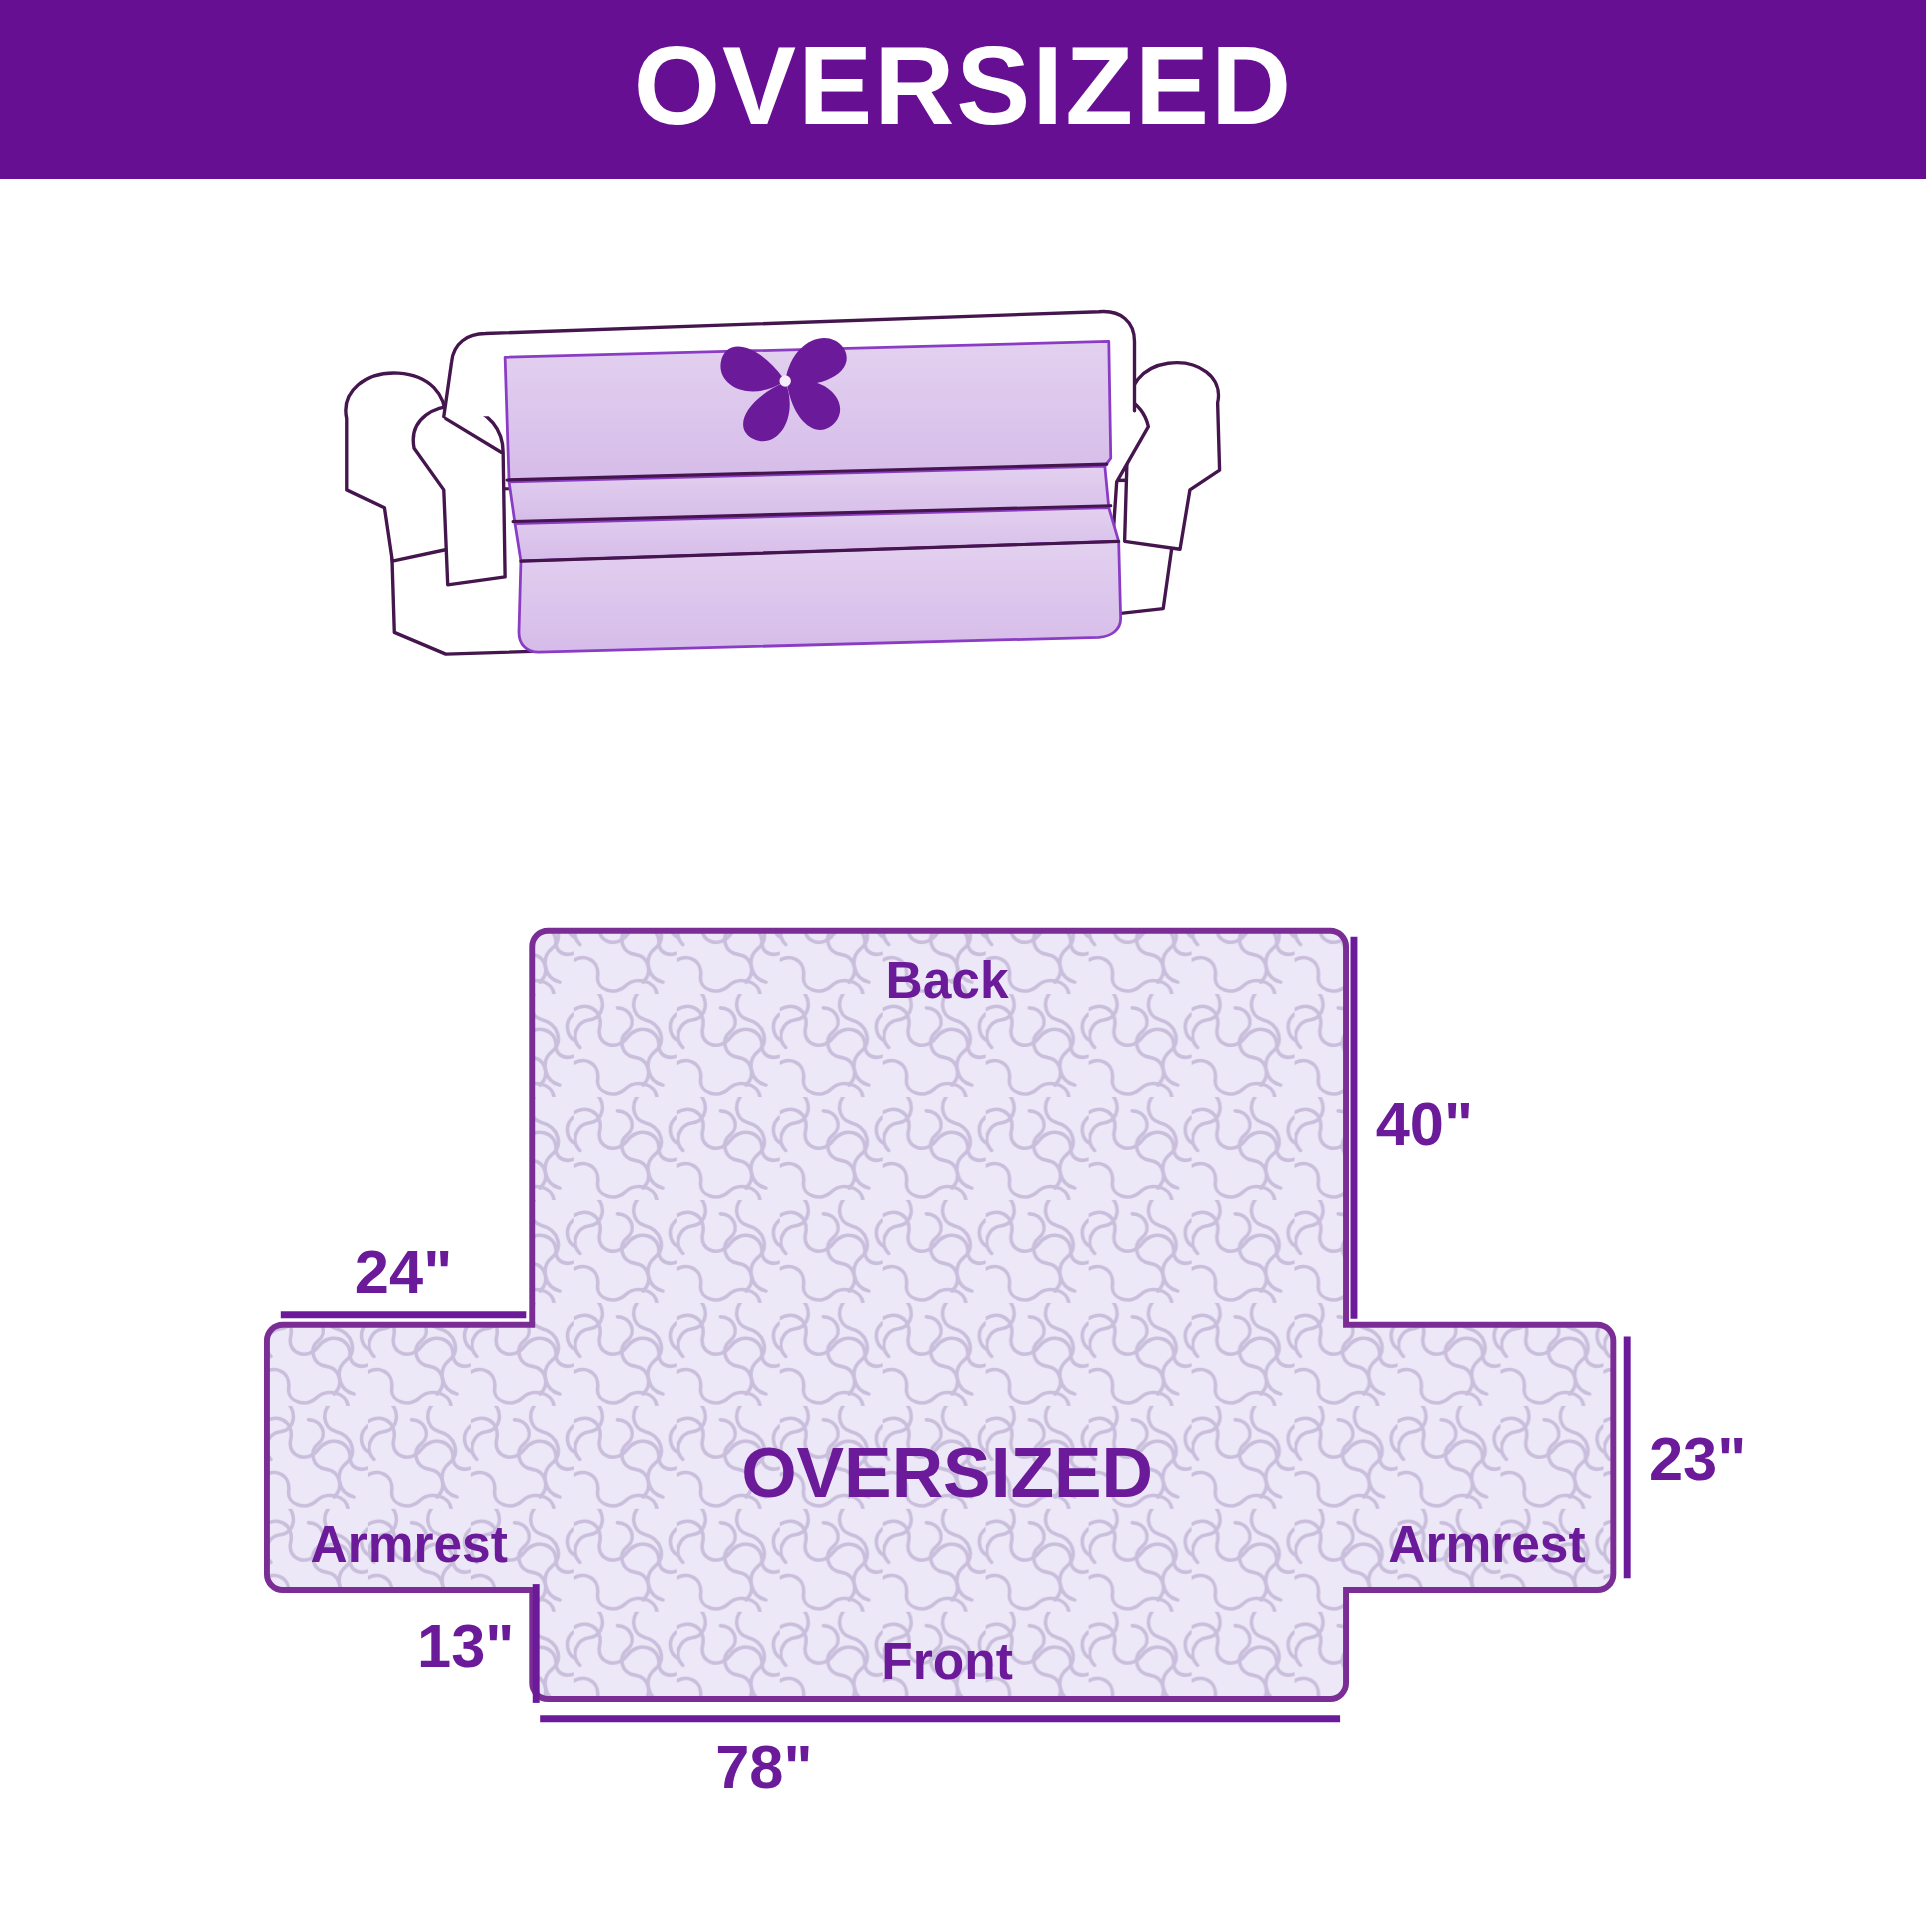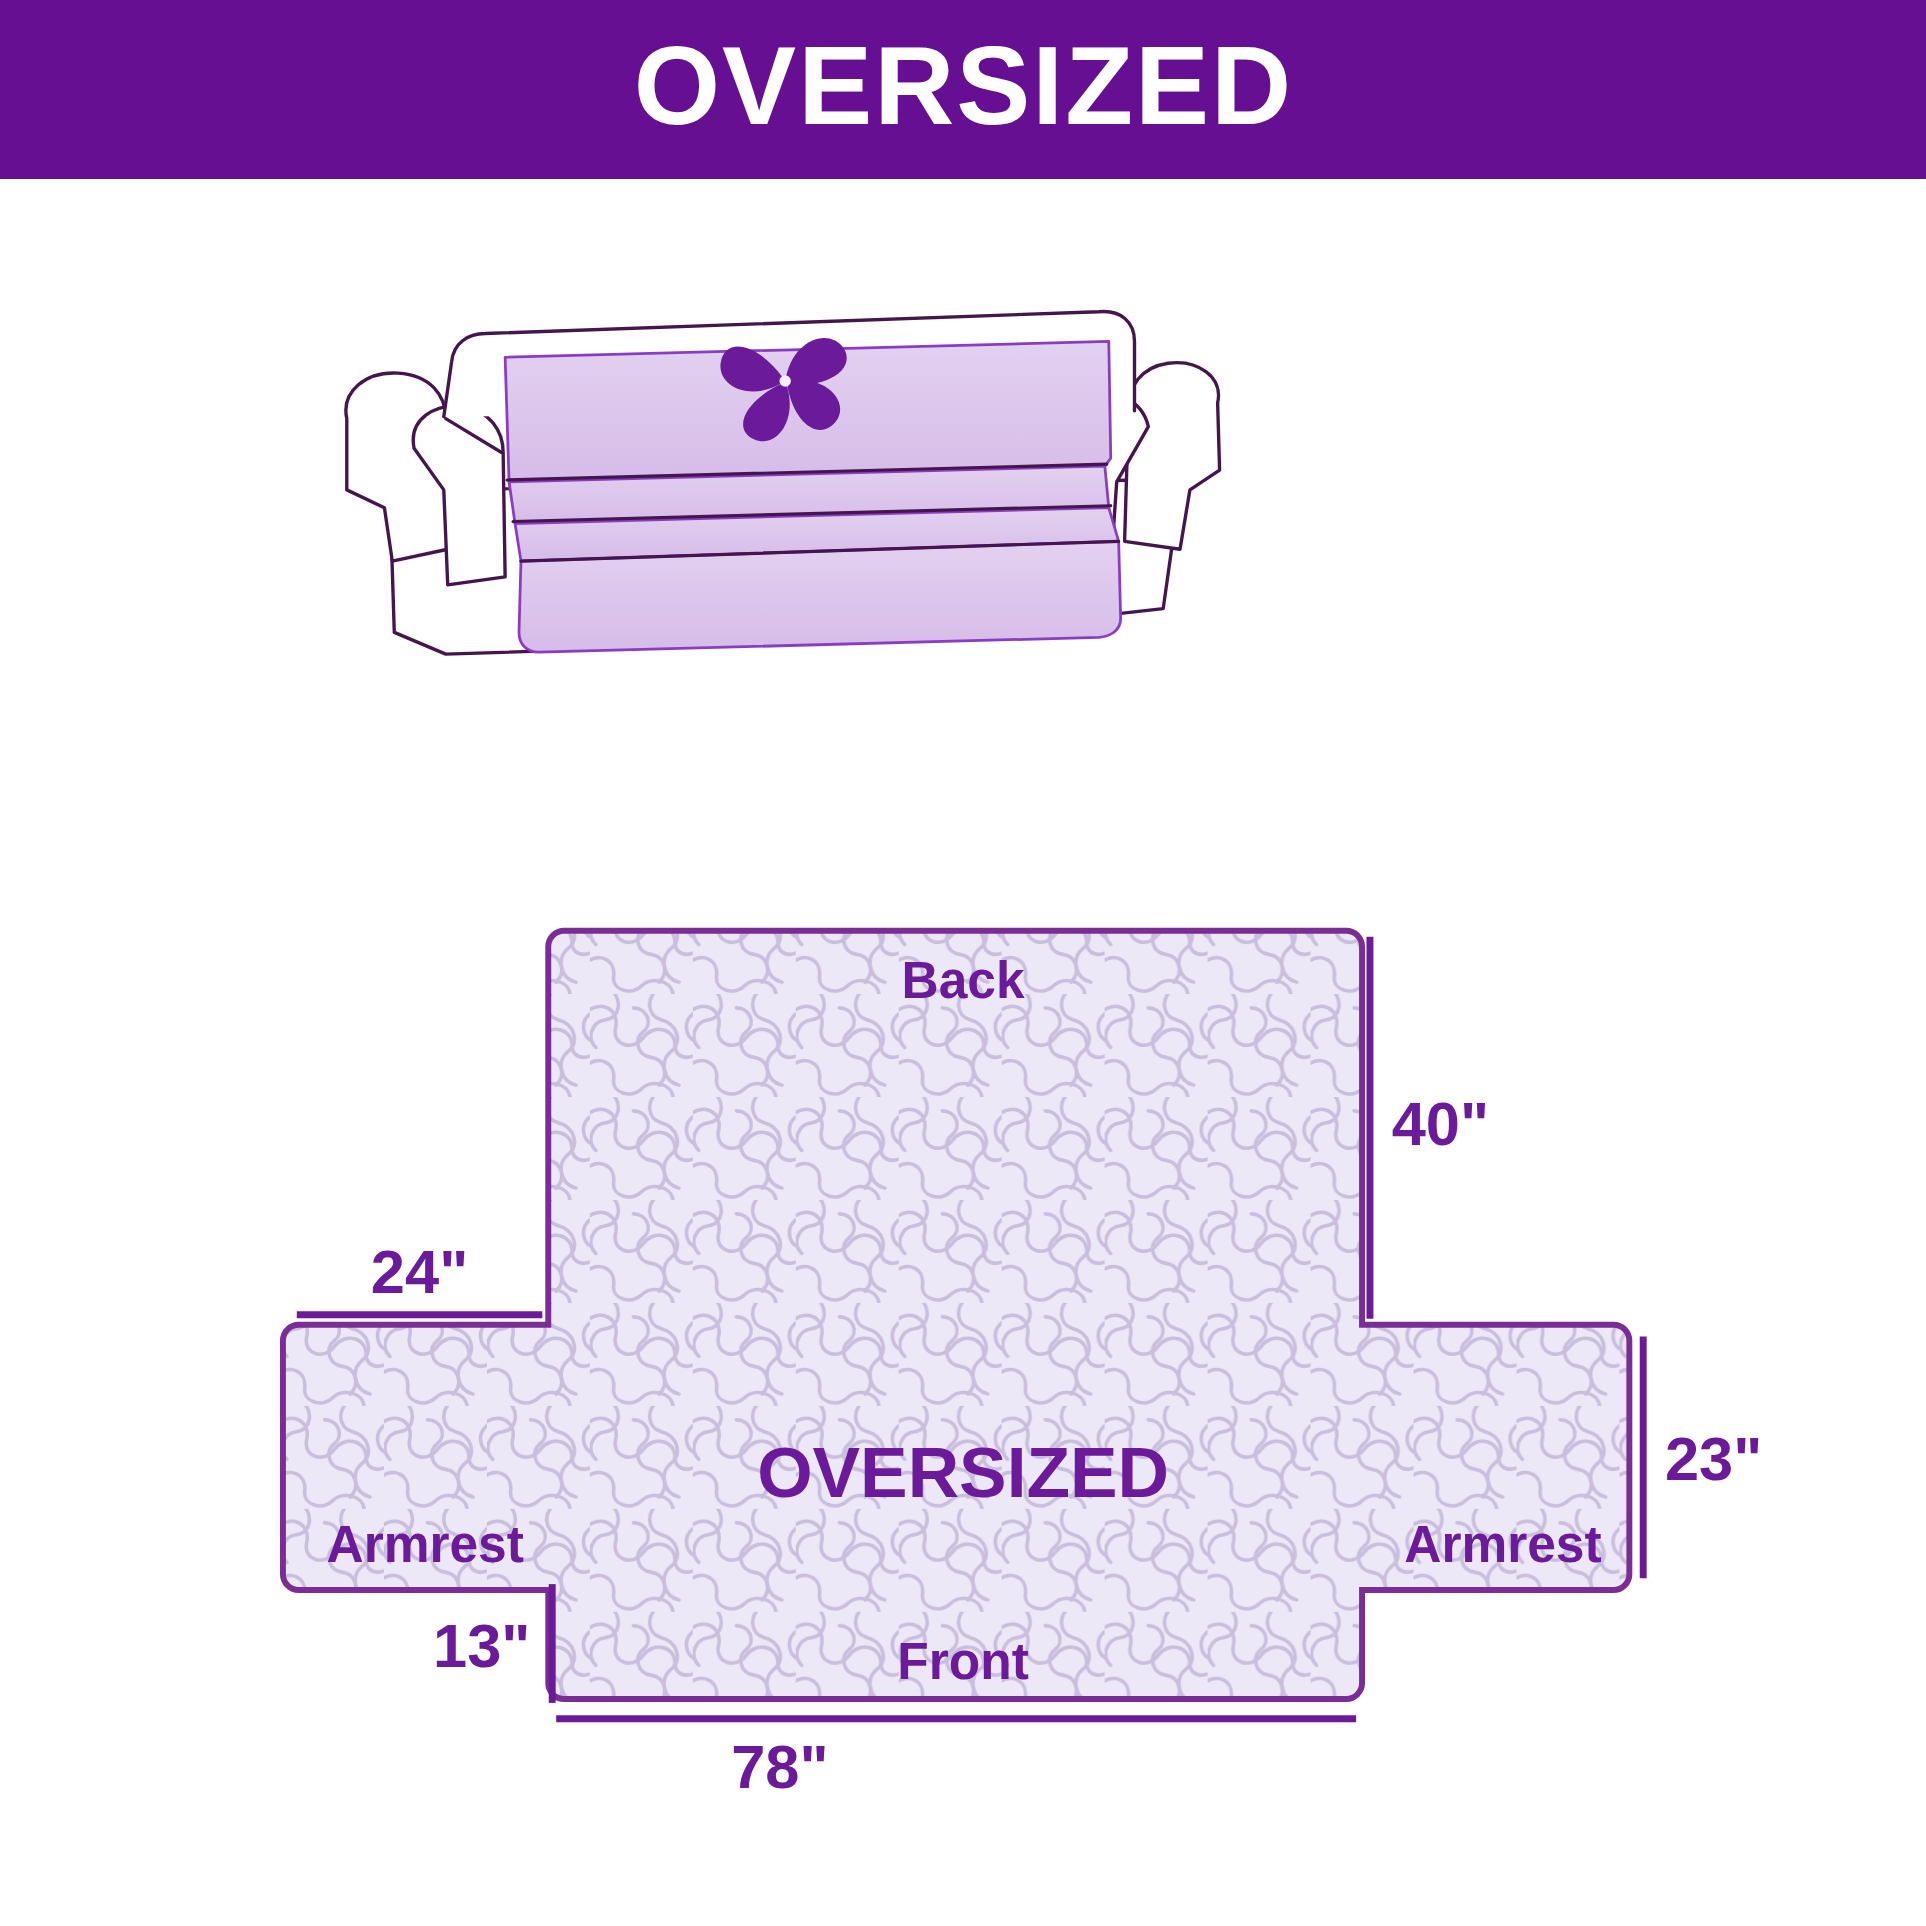--- a/index.html
+++ b/index.html
@@ -25,21 +25,21 @@
     margin-top:-6px;
   }
 
   
   #sofa-illustration{
     position:absolute;left:327px;top:193px;width:950px;height:475px;
   }
   #sofa-illustration svg{display:block;width:950px;height:475px;}
 
   #slipcover-diagram{
-    position:absolute;left:178px;top:891px;width:1683px;height:911px;
+    position:absolute;left:162px;top:891px;width:1683px;height:911px;
   }
   #slipcover-diagram svg{display:block;width:1683px;height:911px;}
 
   .dim-text{
     font-weight:bold;
     font-family:"Liberation Sans", sans-serif;
   }
 </style>
 </head>
 <body style="background: rgb(255, 255, 255);">

